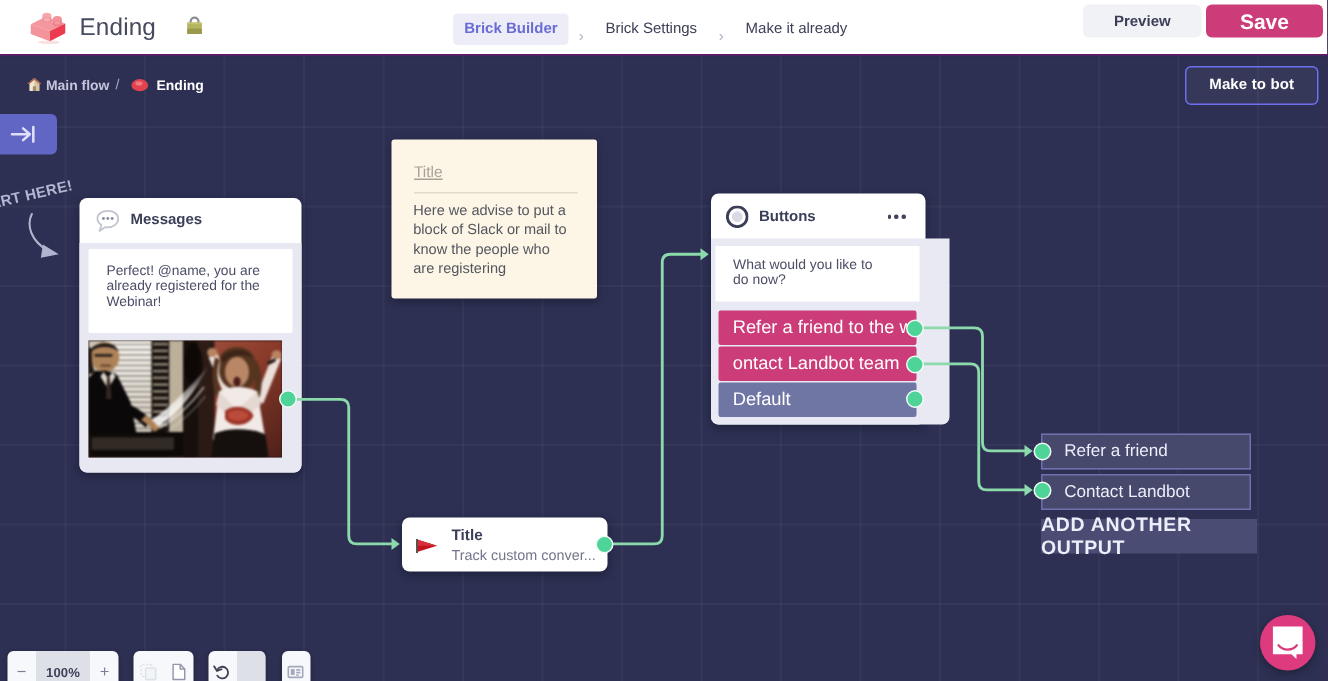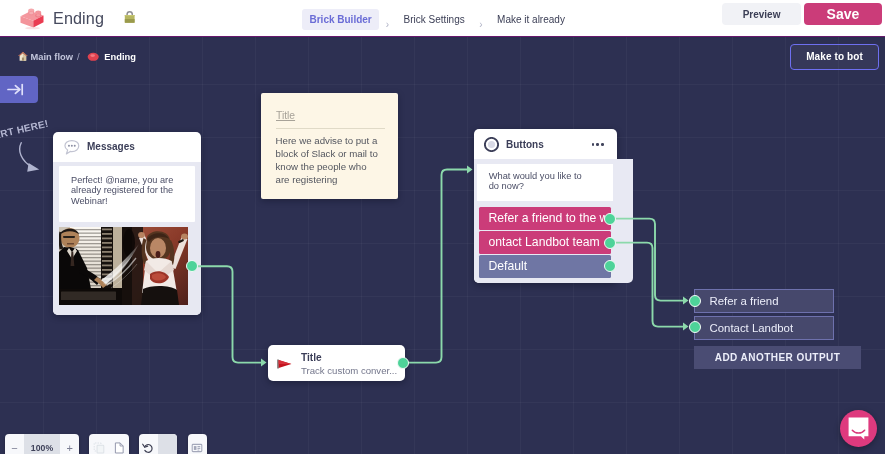--- a/index.html
+++ b/index.html
@@ -108,22 +108,22 @@
   .flag-ico{position:absolute;left:9px;top:14px;width:15px;height:10px;display:block;}
   .goal-ttl{position:absolute;left:33px;top:6.5px;font-size:10.2px;font-weight:bold;color:#3b3e58;}
   .goal-sub{position:absolute;left:33px;top:19.5px;font-size:9.6px;color:#73768b;white-space:nowrap;}
 
   
   .outbox{position:absolute;left:694px;top:251.7px;width:140px;}
     .outrow{position:relative;width:140px;height:24.2px;box-sizing:border-box;background:#46486C;
           border:1px solid #6e71ad;display:flex;align-items:center;padding-left:14.5px;
           font-size:11.4px;color:#eceefa;}
   .outrow.second{margin-top:2.7px;}
-  .addout{position:relative;width:167px;height:22.9px;margin-top:6.2px;background:#4A4C73;
-          display:flex;align-items:center;justify-content:center;font-size:10px;font-weight:bold;
+  .addout{position:relative;width:144px;height:22.9px;margin-top:6.2px;background:#4A4C73;
+          display:flex;align-items:center;justify-content:center;font-size:13px;font-weight:bold;
           color:#eceefa;letter-spacing:.45px;}
 
   
   .dot{position:absolute;width:12.2px;height:12.2px;border-radius:50%;background:#4ed399;
        border:1.5px solid #f2faf6;box-sizing:border-box;z-index:6;}
 
   
   .toolbar{position:absolute;left:4.9px;top:434px;display:flex;align-items:flex-start;z-index:20;}
   .tg{background:#f7f8fb;border-radius:4px;height:28px;display:flex;align-items:center;
       box-shadow:0 1px 3px rgba(0,0,0,.30);overflow:hidden;}

